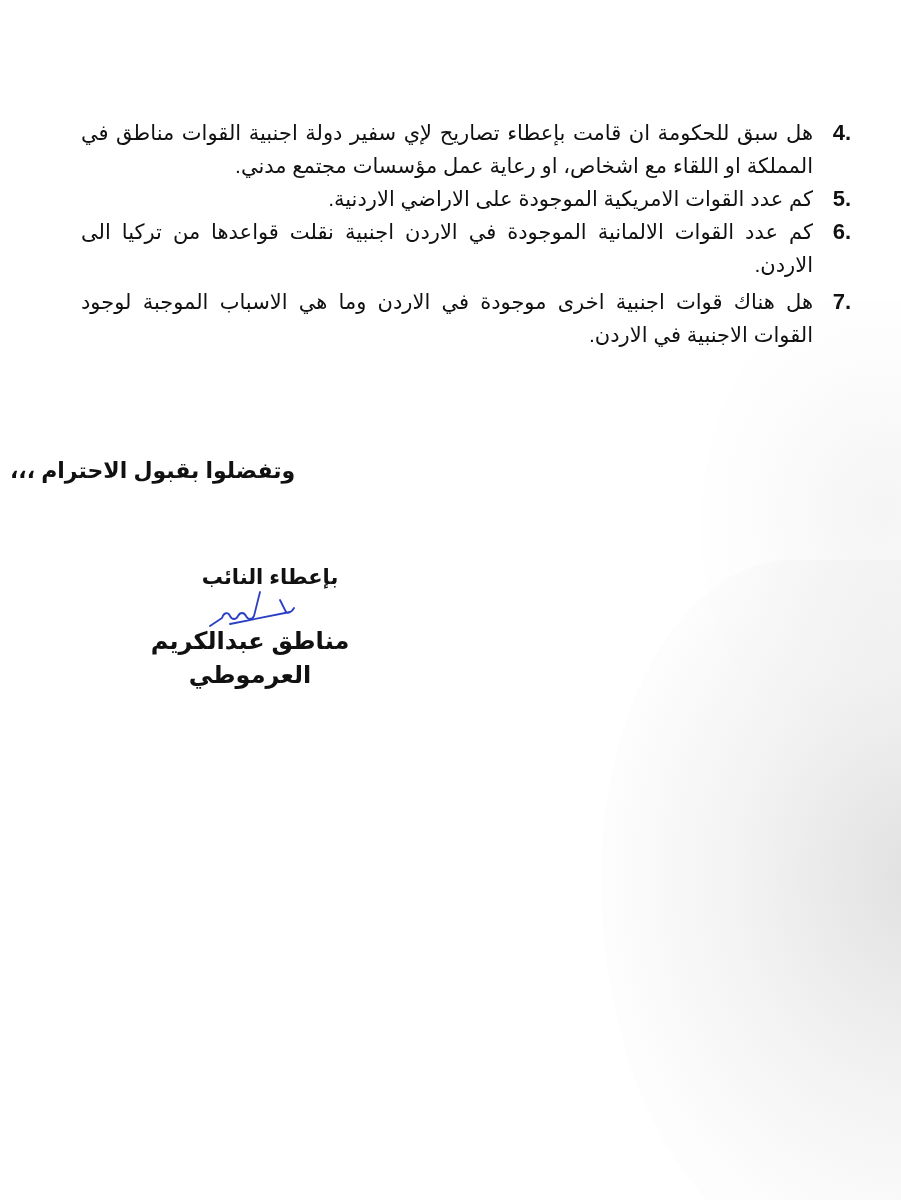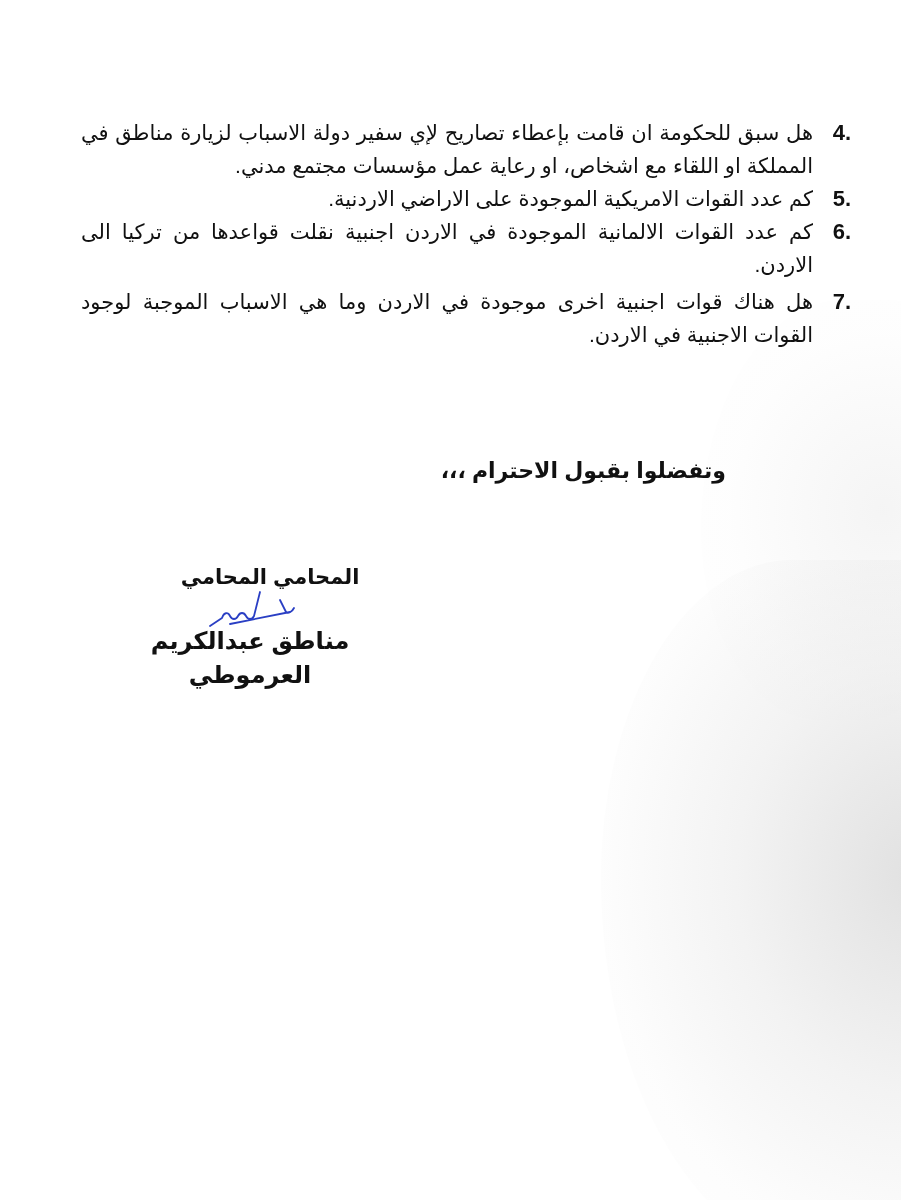--- a/index.html
+++ b/index.html
@@ -72,21 +72,21 @@
       font-size: 22px;
     }
     .q-text {
       display: block;
     }
     .closing {
       position: absolute;
       top: 458px;
       left: 0;
       width: 726px;
-      text-align: right;
+      text-align: left;
       font-weight: bold;
       font-size: 22px;
       padding-left: 10px;
       box-sizing: border-box;
     }
     .signature-block {
       position: absolute;
       top: 560px;
       left: 100px;
       width: 300px;
@@ -115,39 +115,39 @@
 <body>
 
 <div class="watermark2"></div>
 <div class="watermark"></div>
 
 <div class="page">
 
   <ol class="questions">
     <li class="question">
       <span class="q-num">4.</span>
-      <span class="q-text">هل سبق للحكومة ان قامت بإعطاء تصاريح لإي سفير دولة الاسباب لزيارة مناطق في المملكة او اللقاء مع اشخاص، او رعاية عمل مؤسسات مجتمع مدني.</span>
+      <span class="q-text">هل سبق للحكومة ان قامت بإعطاء تصاريح لإي سفير دولة اجنبية القوات مناطق في المملكة او اللقاء مع اشخاص، او رعاية عمل مؤسسات مجتمع مدني.</span>
     </li>
     <li class="question">
       <span class="q-num">5.</span>
       <span class="q-text">كم عدد القوات الامريكية الموجودة على الاراضي الاردنية.</span>
     </li>
     <li class="question">
       <span class="q-num">6.</span>
       <span class="q-text">كم عدد القوات الالمانية الموجودة في الاردن اجنبية نقلت قواعدها من تركيا الى الاردن.</span>
     </li>
     <li class="question gap-top">
       <span class="q-num">7.</span>
       <span class="q-text">هل هناك قوات اجنبية اخرى موجودة في الاردن وما هي الاسباب الموجبة لوجود القوات الاجنبية في الاردن.</span>
     </li>
   </ol>
 
   <div class="closing">وتفضلوا بقبول الاحترام ،،،</div>
 
   <div class="signature-block">
-    <div class="sig-title">المحامي المحامي</div>
+    <div class="sig-title">بإعطاء النائب</div>
     <svg class="sig-mark" viewBox="0 0 120 40" xmlns="http://www.w3.org/2000/svg">
       <path d="M70 2 C 68 10, 66 18, 64 26 C 62 30, 58 30, 56 26 C 54 22, 50 22, 48 26 C 46 30, 42 30, 40 26 C 38 22, 34 22, 32 28 L 20 36 M 40 34 C 60 30, 80 26, 100 22 M 90 10 C 92 14, 94 18, 96 22 C 98 24, 102 22, 104 18" fill="none" stroke="#2a3fc4" stroke-width="1.8" stroke-linecap="round" stroke-linejoin="round"></path>
     </svg>
     <div class="sig-name">مناطق عبدالكريم العرموطي</div>
   </div>
 
 </div>
 
 </body></html>

